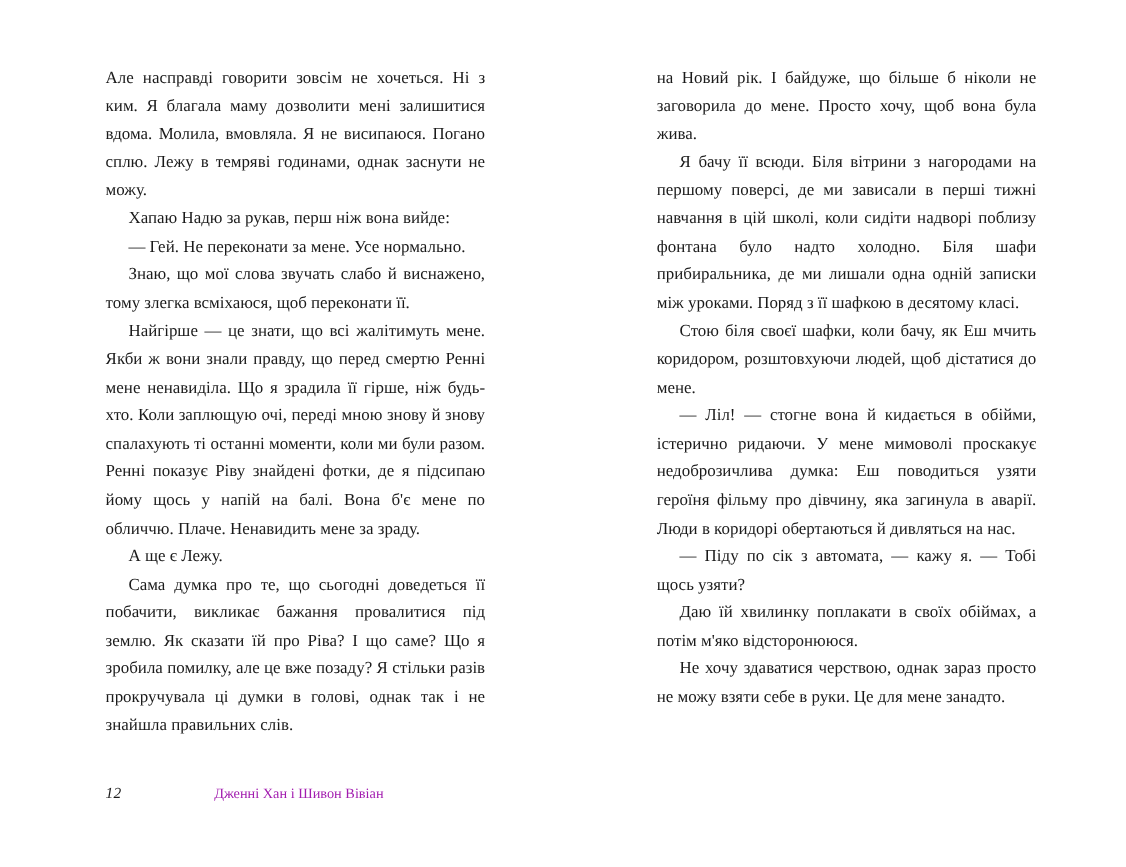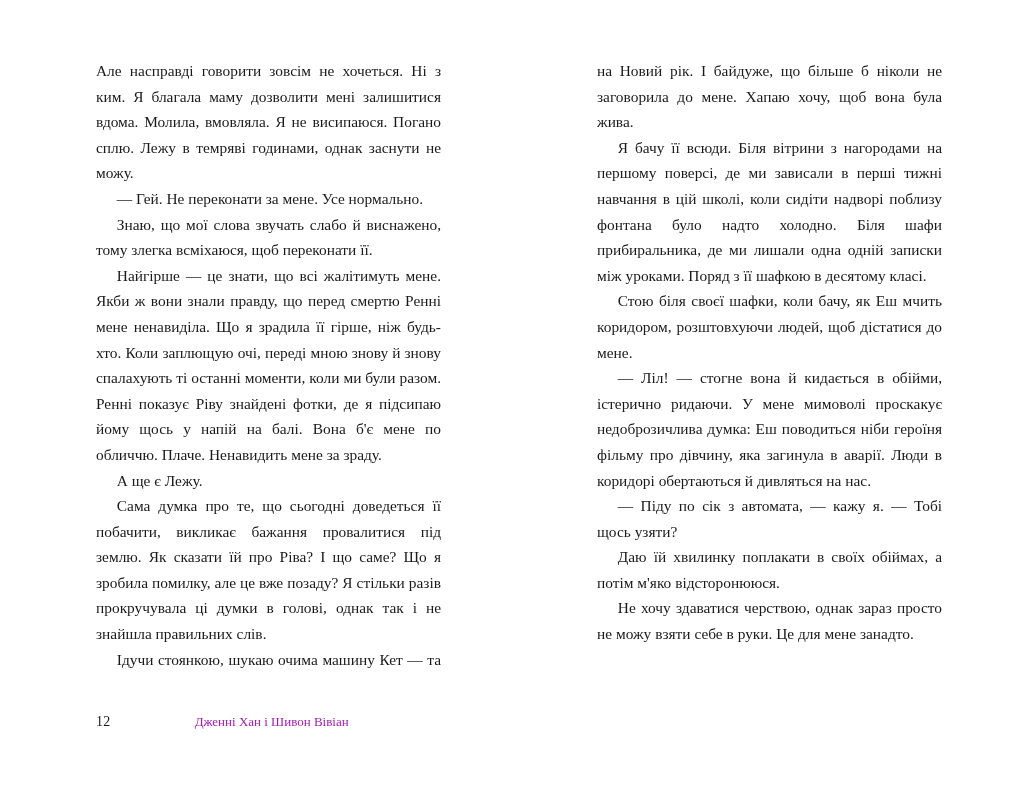--- a/index.html
+++ b/index.html
@@ -65,20 +65,21 @@
   }
   .page-left .footer {
     padding-left: 22px;
     padding-right: 78px;
   }
   .page-right .footer {
     padding-left: 78px;
     padding-right: 22px;
   }
   .folio {
+    font-style: italic;
     font-size: 14px;
     letter-spacing: 0.2px;
   }
   .runhead {
     font-size: 13px;
     color: #a21caf;
     flex: 1;
   }
   .page-left .runhead {
     text-align: center;
@@ -96,40 +97,41 @@
   }
 </style>
 </head>
 <body>
 
 <div class="spread">
 
   <div class="page page-left">
     <div class="text-col">
       <p class="noindent">Але насправді говорити зовсім не хочеться. Ні з ким. Я благала маму дозволити мені залишитися вдома. Молила, вмовляла. Я не висипаюся. Погано сплю. Лежу в темряві годинами, однак заснути не можу.</p>
+      <p class="indent">Хапаю Надю за рукав, перш ніж вона вийде:</p>
       <p class="indent">— Гей. Не переконати за мене. Усе нормально.</p>
       <p class="indent">Знаю, що мої слова звучать слабо й виснажено, тому злегка всміхаюся, щоб переконати її.</p>
       <p class="indent">Найгірше — це знати, що всі жалітимуть мене. Якби ж вони знали правду, що перед смертю Ренні мене ненавиділа. Що я зрадила її гірше, ніж будь-хто. Коли заплющую очі, переді мною знову й знову спалахують ті останні моменти, коли ми були разом. Ренні показує Ріву знайдені фотки, де я підсипаю йому щось у напій на балі. Вона б'є мене по обличчю. Плаче. Ненавидить мене за зраду.</p>
       <p class="indent">А ще є Лежу.</p>
       <p class="indent">Сама думка про те, що сьогодні доведеться її побачити, викликає бажання провалитися під землю. Як сказати їй про Ріва? І що саме? Що я зробила помилку, але це вже позаду? Я стільки разів прокручувала ці думки в голові, однак так і не знайшла правильних слів.</p>
       <p class="indent">Ідучи стоянкою, шукаю очима машину Кет — та її не видно. Я винна їй мільйон дзвінків. Упевнена, вона теж на мене зла.</p>
 
     </div>
     <div class="footer">
       <span class="folio">12</span>
       <span class="runhead">Дженні Хан і Шивон Вівіан</span>
     </div>
   </div>
 
   <div class="page page-right">
     <div class="text-col">
-      <p class="noindent">на Новий рік. І байдуже, що більше б ніколи не заговорила до мене. Хапаю хочу, щоб вона була жива.</p>
+      <p class="noindent">на Новий рік. І байдуже, що більше б ніколи не заговорила до мене. Просто хочу, щоб вона була жива.</p>
       <p class="indent">Я бачу її всюди. Біля вітрини з нагородами на першому поверсі, де ми зависали в перші тижні навчання в цій школі, коли сидіти надворі поблизу фонтана було надто холодно. Біля шафи прибиральника, де ми лишали одна одній записки між уроками. Поряд з її шафкою в десятому класі.</p>
       <p class="indent">Стою біля своєї шафки, коли бачу, як Еш мчить коридором, розштовхуючи людей, щоб дістатися до мене.</p>
-      <p class="indent">— Ліл! — стогне вона й кидається в обійми, істерично ридаючи. У мене мимоволі проскакує недоброзичлива думка: Еш поводиться ніби героїня фільму про дівчину, яка загинула в аварії. Люди в коридорі обертаються й дивляться на нас.</p>
+      <p class="indent">— Ліл! — стогне вона й кидається в обійми, істерично ридаючи. У мене мимоволі проскакує недоброзичлива думка: Еш поводиться узяти героїня фільму про дівчину, яка загинула в аварії. Люди в коридорі обертаються й дивляться на нас.</p>
       <p class="indent">— Піду по сік з автомата, — кажу я. — Тобі щось узяти?</p>
       <p class="indent">Даю їй хвилинку поплакати в своїх обіймах, а потім м'яко відсторонююся.</p>
       <p class="indent">Не хочу здаватися черствою, однак зараз просто не можу взяти себе в руки. Це для мене занадто.</p>
 
     </div>
   </div>
 
 </div>
 
 </body></html>

